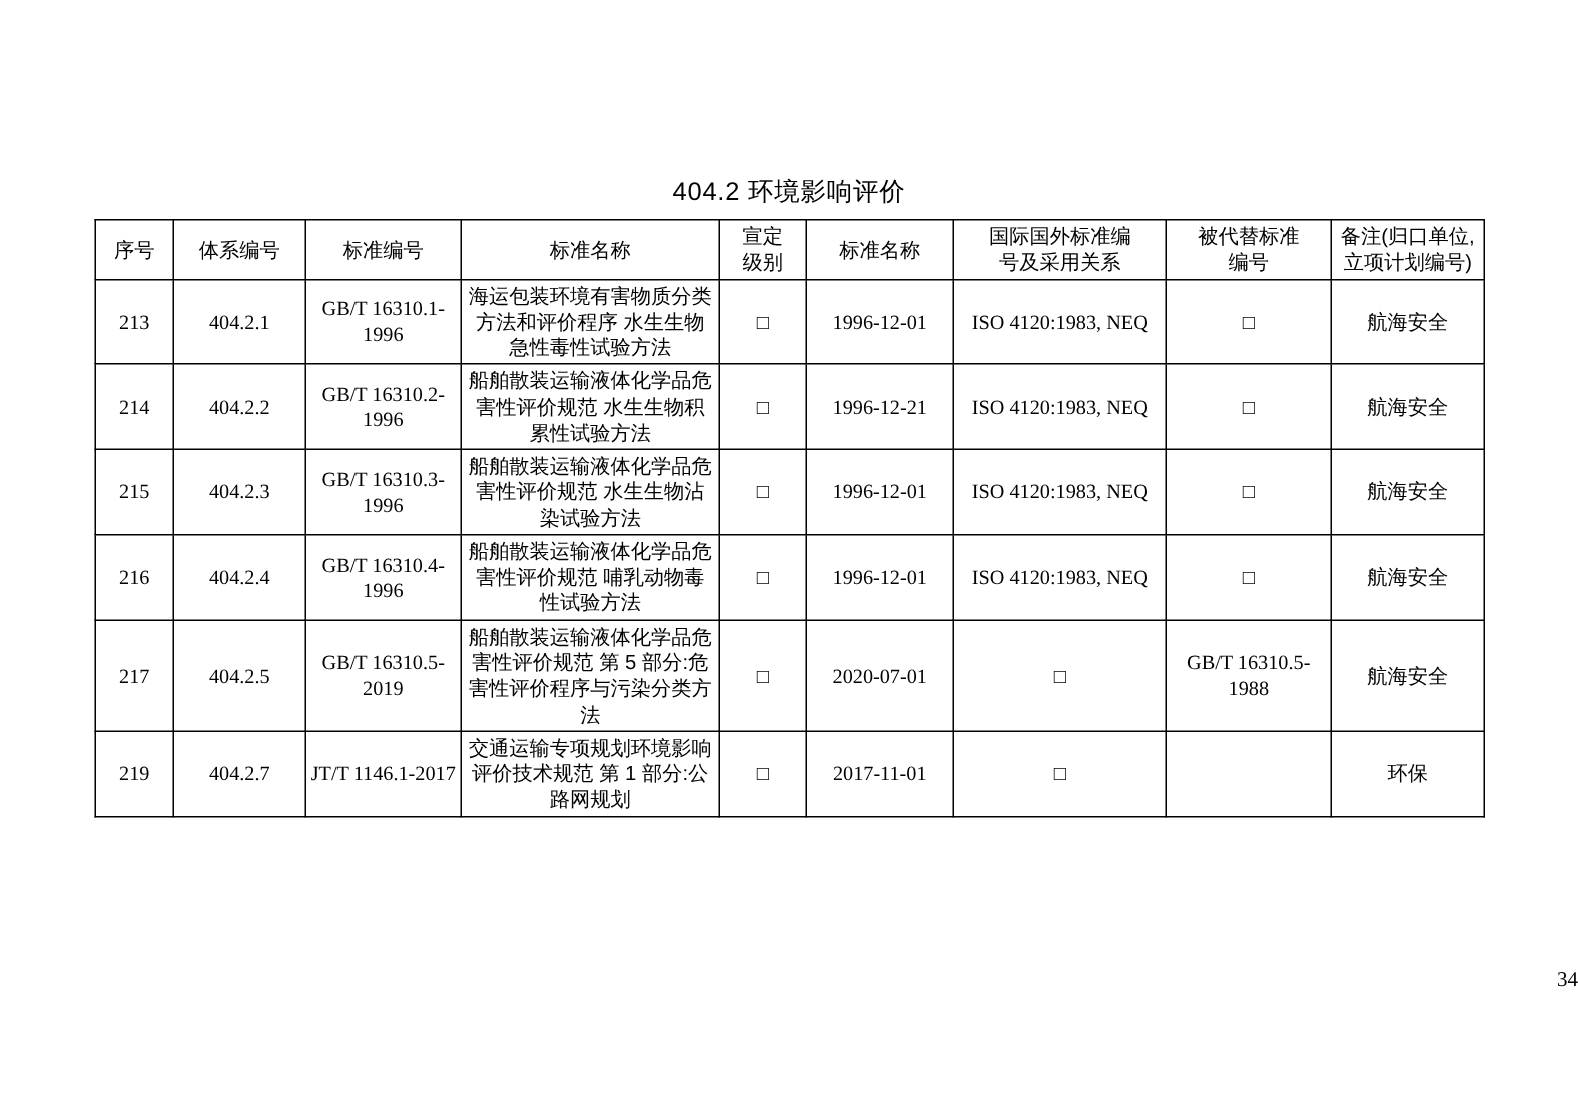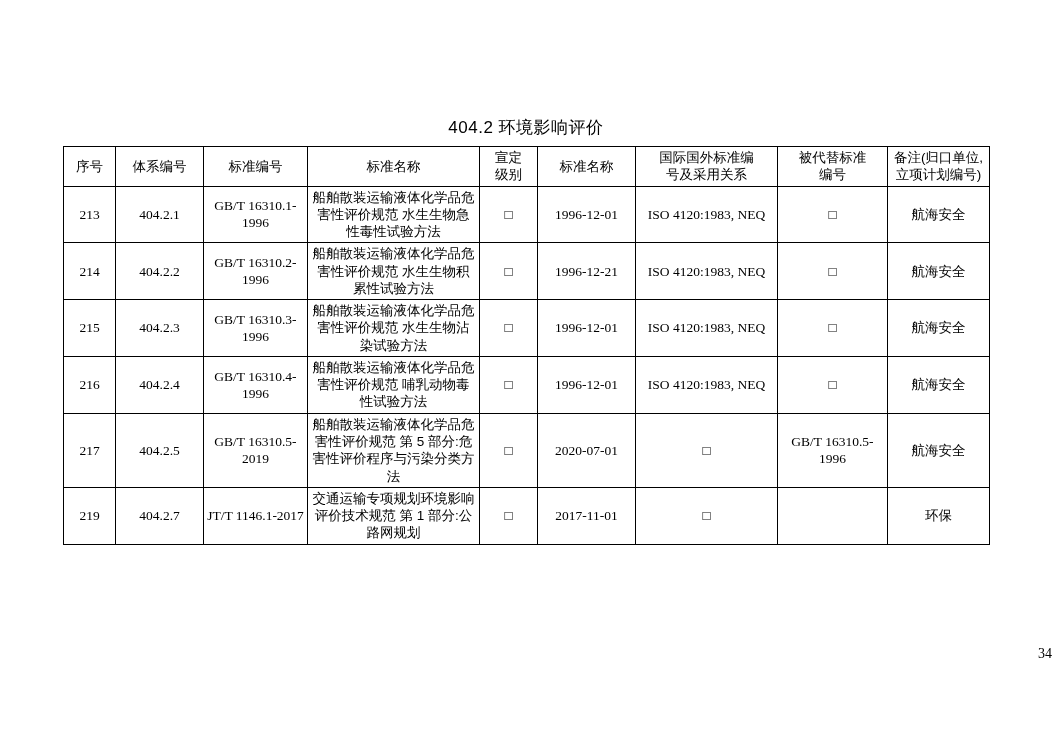--- a/index.html
+++ b/index.html
@@ -147,21 +147,21 @@
           <div>备注(归口单位,</div>
           <div>立项计划编号)</div>
         </th>
       </tr>
     </thead>
     <tbody>
       <tr>
         <td class="cell-seq">213</td>
         <td class="cell-sys">404.2.1</td>
         <td class="cell-num">GB/T 16310.1-1996</td>
-        <td class="cell-name">船舶散装运输液体化学品危害性评价规范    水生生物急性毒性试验方法</td>
+        <td class="cell-name">海运包装环境有害物质分类方法和评价程序    水生生物急性毒性试验方法</td>
         <td class="cell-lvl">□</td>
         <td class="cell-date">1996-12-01</td>
         <td class="cell-intl">ISO 4120:1983, NEQ</td>
         <td class="cell-repl">□</td>
         <td class="cell-note">航海安全</td>
       </tr>
       <tr>
         <td class="cell-seq">214</td>
         <td class="cell-sys">404.2.2</td>
         <td class="cell-num">GB/T 16310.2-1996</td>
@@ -195,21 +195,21 @@
         <td class="cell-note">航海安全</td>
       </tr>
       <tr>
         <td class="cell-seq">217</td>
         <td class="cell-sys">404.2.5</td>
         <td class="cell-num">GB/T 16310.5-2019</td>
         <td class="cell-name">船舶散装运输液体化学品危害性评价规范  第 5 部分:危害性评价程序与污染分类方法</td>
         <td class="cell-lvl">□</td>
         <td class="cell-date">2020-07-01</td>
         <td class="cell-intl">□</td>
-        <td class="cell-repl">GB/T 16310.5-1996</td>
+        <td class="cell-repl">GB/T 16310.5-1988</td>
         <td class="cell-note">航海安全</td>
       </tr>
       <tr>
         <td class="cell-seq">219</td>
         <td class="cell-sys">404.2.7</td>
         <td class="cell-num">JT/T 1146.1-2017</td>
         <td class="cell-name">交通运输专项规划环境影响评价技术规范    第 1 部分:公路网规划</td>
         <td class="cell-lvl">□</td>
         <td class="cell-date">2017-11-01</td>
         <td class="cell-intl">□</td>

